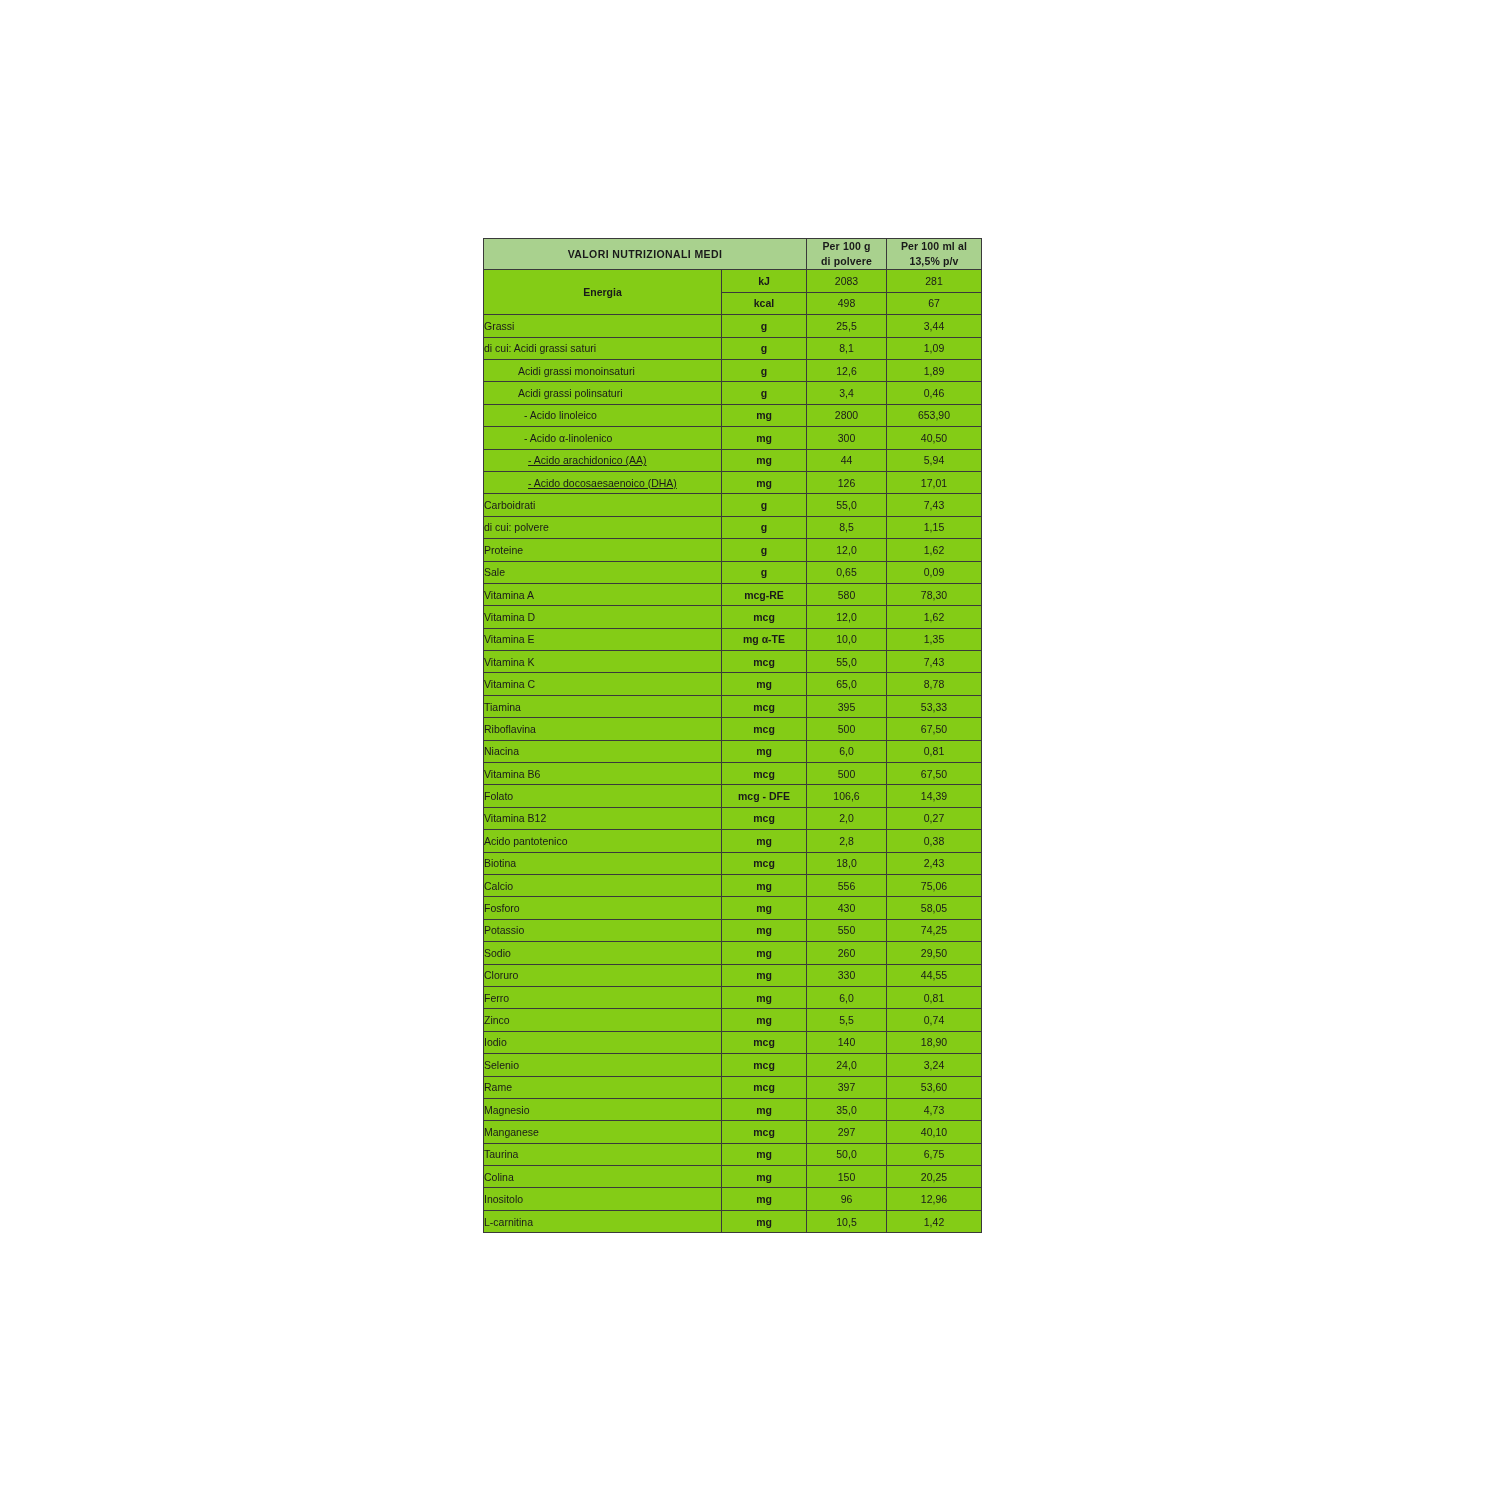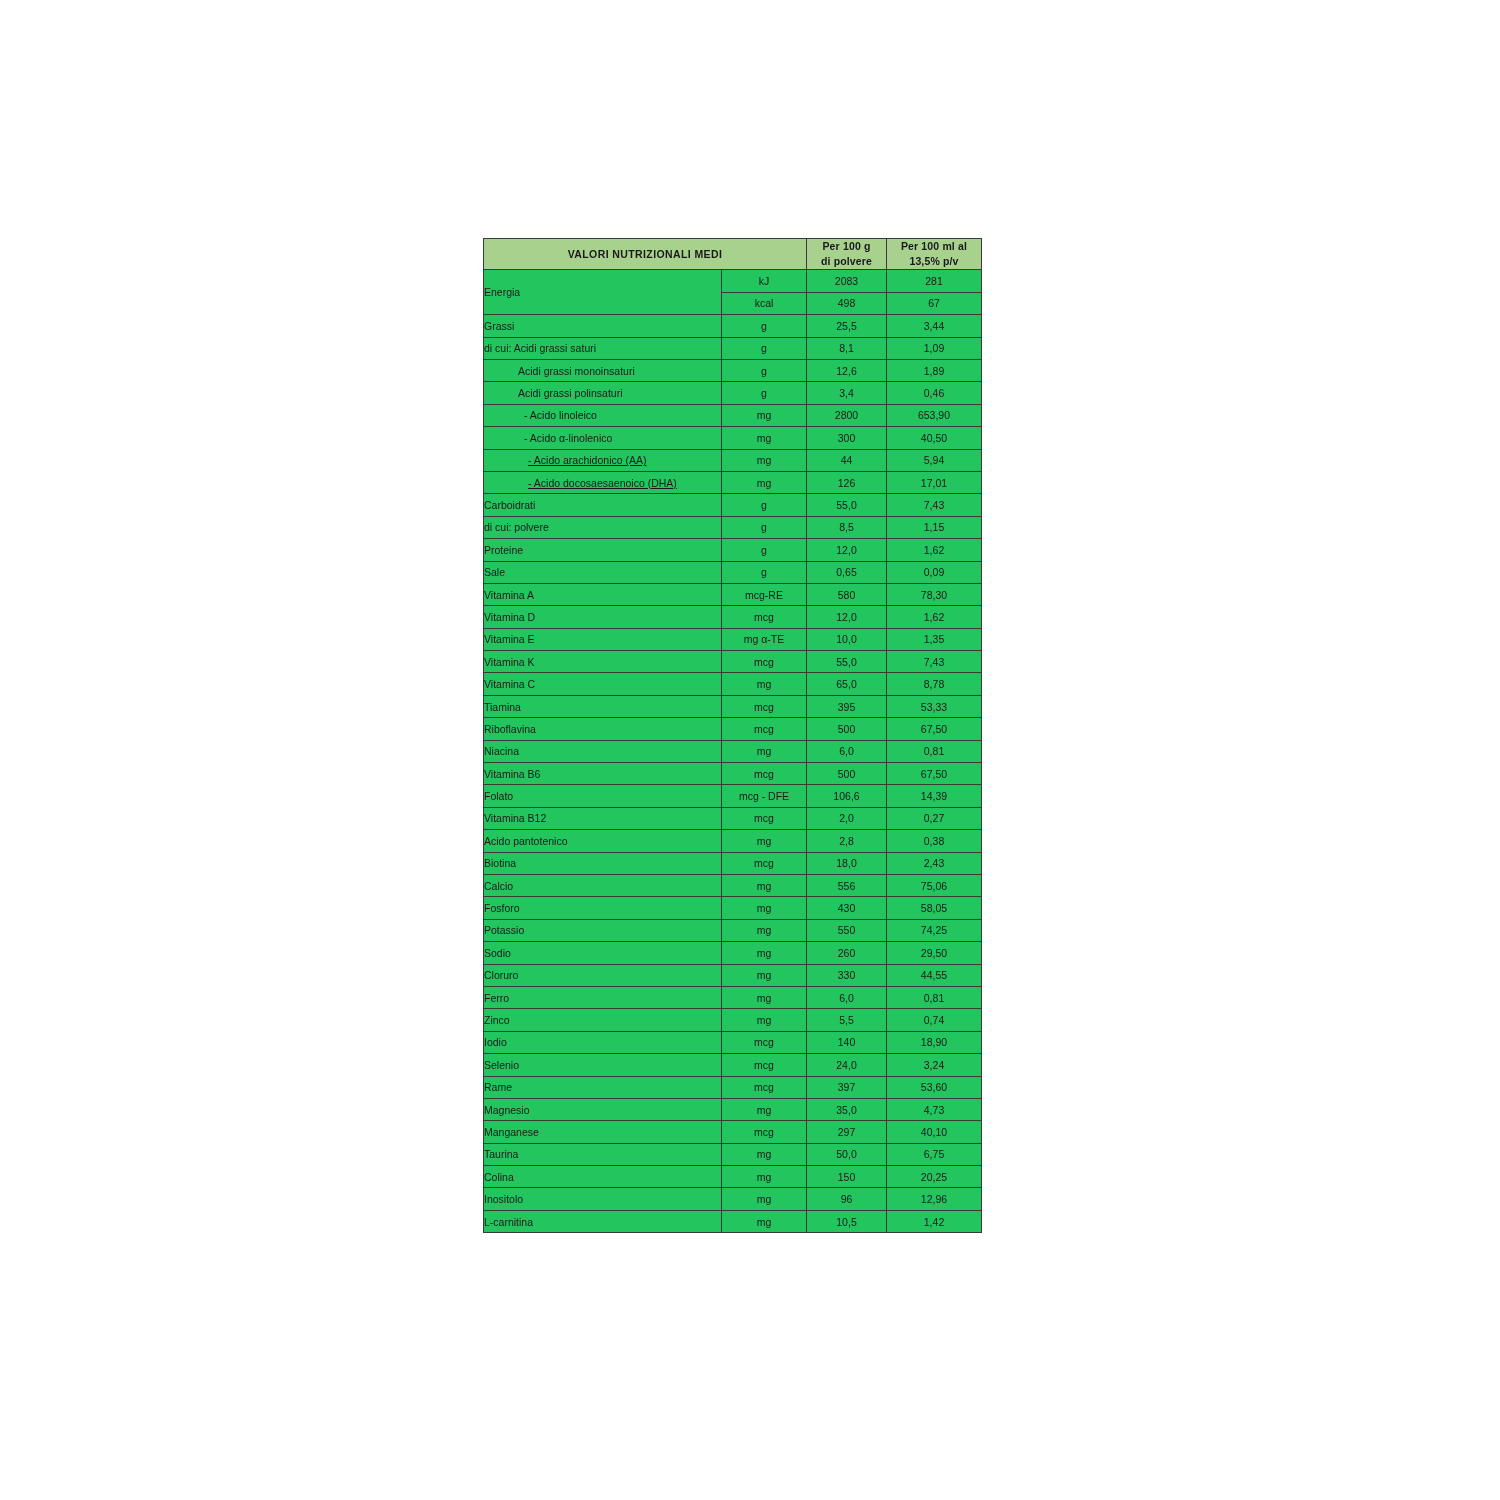--- a/index.html
+++ b/index.html
@@ -19,21 +19,21 @@
     position: absolute;
     left: 483px;
     top: 238px;
     width: 498px;
   }
 
   table.nutrition {
     border-collapse: collapse;
     table-layout: fixed;
     width: 498px;
-    background: #22c55e;
+    background: #84cc16;
   }
 
   table.nutrition col.c-name  { width: 238px; }
   table.nutrition col.c-unit  { width: 85px;  }
   table.nutrition col.c-v1    { width: 80px;  }
   table.nutrition col.c-v2    { width: 95px;  }
 
   table.nutrition th,
   table.nutrition td {
     border: 1px solid #3a3a3a;
@@ -70,27 +70,28 @@
     padding-right: 4px;
   }
   td.name.ind1 { padding-left: 34px; margin-top: 10px; }
   td.name.ind2 { padding-left: 40px; }
   td.name.ind3 { padding-left: 44px; text-decoration: underline; }
 
   td.unit,
   td.val {
     text-align: center;
   }
-  td.unit { font-weight: normal; font-size: 10px; }
+  td.unit { font-weight: bold; font-size: 10px; }
   td.val  { font-size: 10.5px; }
 
   td.merged-name {
-    text-align: left;
+    text-align: center;
     padding-left: 6px;
     vertical-align: middle;
+    font-weight: bold;
   }
 </style>
 </head>
 <body>
 
 <div id="table-wrap">
   <table class="nutrition">
     <colgroup>
       <col class="c-name">
         <col class="c-unit">

